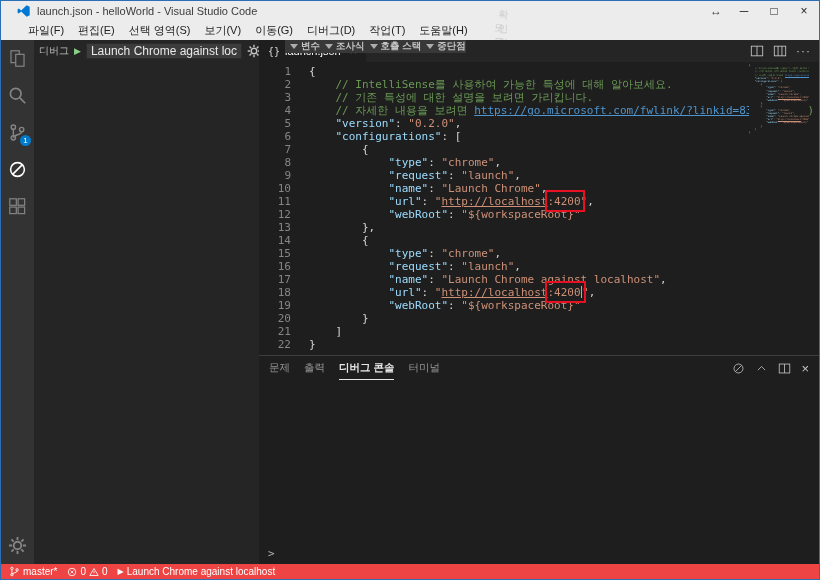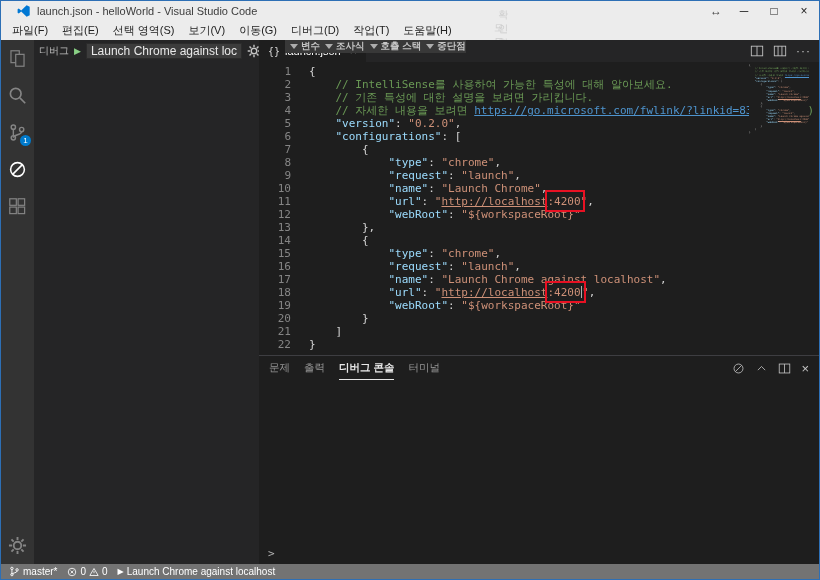--- a/index.html
+++ b/index.html
@@ -11,21 +11,21 @@
   .titlebar { height:20px; background:#ececec; display:flex; align-items:center;
               padding-left:16px; font-size:11px; color:#3c3c3c; flex:0 0 auto; }
   .logo { width:14px; height:14px; margin-right:6px; flex:0 0 auto; }
   .win-controls { margin-left:auto; display:flex; height:100%; }
   .win-btn { width:30px; display:flex; align-items:center; justify-content:center;
              font-size:12px; color:#222; cursor:default; }
   .win-btn.resize { width:26px; color:#444; }
 
   
   .menubar { height:19px; background:#ececec; display:flex; align-items:center;
-             font-size:11px; color:#222; flex:0 0 auto; padding-left:4px; }
+             font-size:11px; color:#222; flex:0 0 auto; padding-left:20px; }
   .menu-item { padding:0 7px; height:100%; display:flex; align-items:center; cursor:default; }
 
   .main { flex:1; display:flex; min-height:0; }
 
   
   .activitybar { width:33px; background:#333333; display:flex; flex-direction:column;
                  align-items:center; flex:0 0 auto; }
   .ab-icon { width:33px; height:37px; display:flex; align-items:center; justify-content:center;
              color:#858585; position:relative; cursor:pointer; }
   .ab-icon.active { color:#ffffff; }
@@ -104,21 +104,21 @@
                border-bottom:1px solid transparent; cursor:pointer; }
   .panel-tab.active { color:#e7e7e7; font-weight:bold; border-bottom-color:#e7e7e7; }
   .panel-actions { margin-left:auto; display:flex; align-items:center; gap:10px; color:#c5c5c5; }
   .panel-actions svg { width:13px; height:13px; display:block; }
   .panel-close { font-size:13px; cursor:pointer; }
   .panel-content { flex:1; position:relative; }
   .repl-prompt { position:absolute; left:9px; bottom:4px; color:#b4b4b4;
                  font:11px "DejaVu Sans Mono", monospace; }
 
   
-  .statusbar { height:15px; background:#737373; color:#ffffff; display:flex; align-items:center;
+  .statusbar { height:15px; background:#ef4444; color:#ffffff; display:flex; align-items:center;
                font-size:10px; padding:0 8px; gap:10px; flex:0 0 auto; }
   .sb-item { display:flex; align-items:center; gap:3px; white-space:nowrap; cursor:pointer; }
   .sb-item svg { display:block; }
   .sb-right { margin-left:auto; display:flex; align-items:center; gap:12px; }
   .sb-play { font-size:8px; }
 </style>
 </head>
 <body>
 
 <div class="window">

